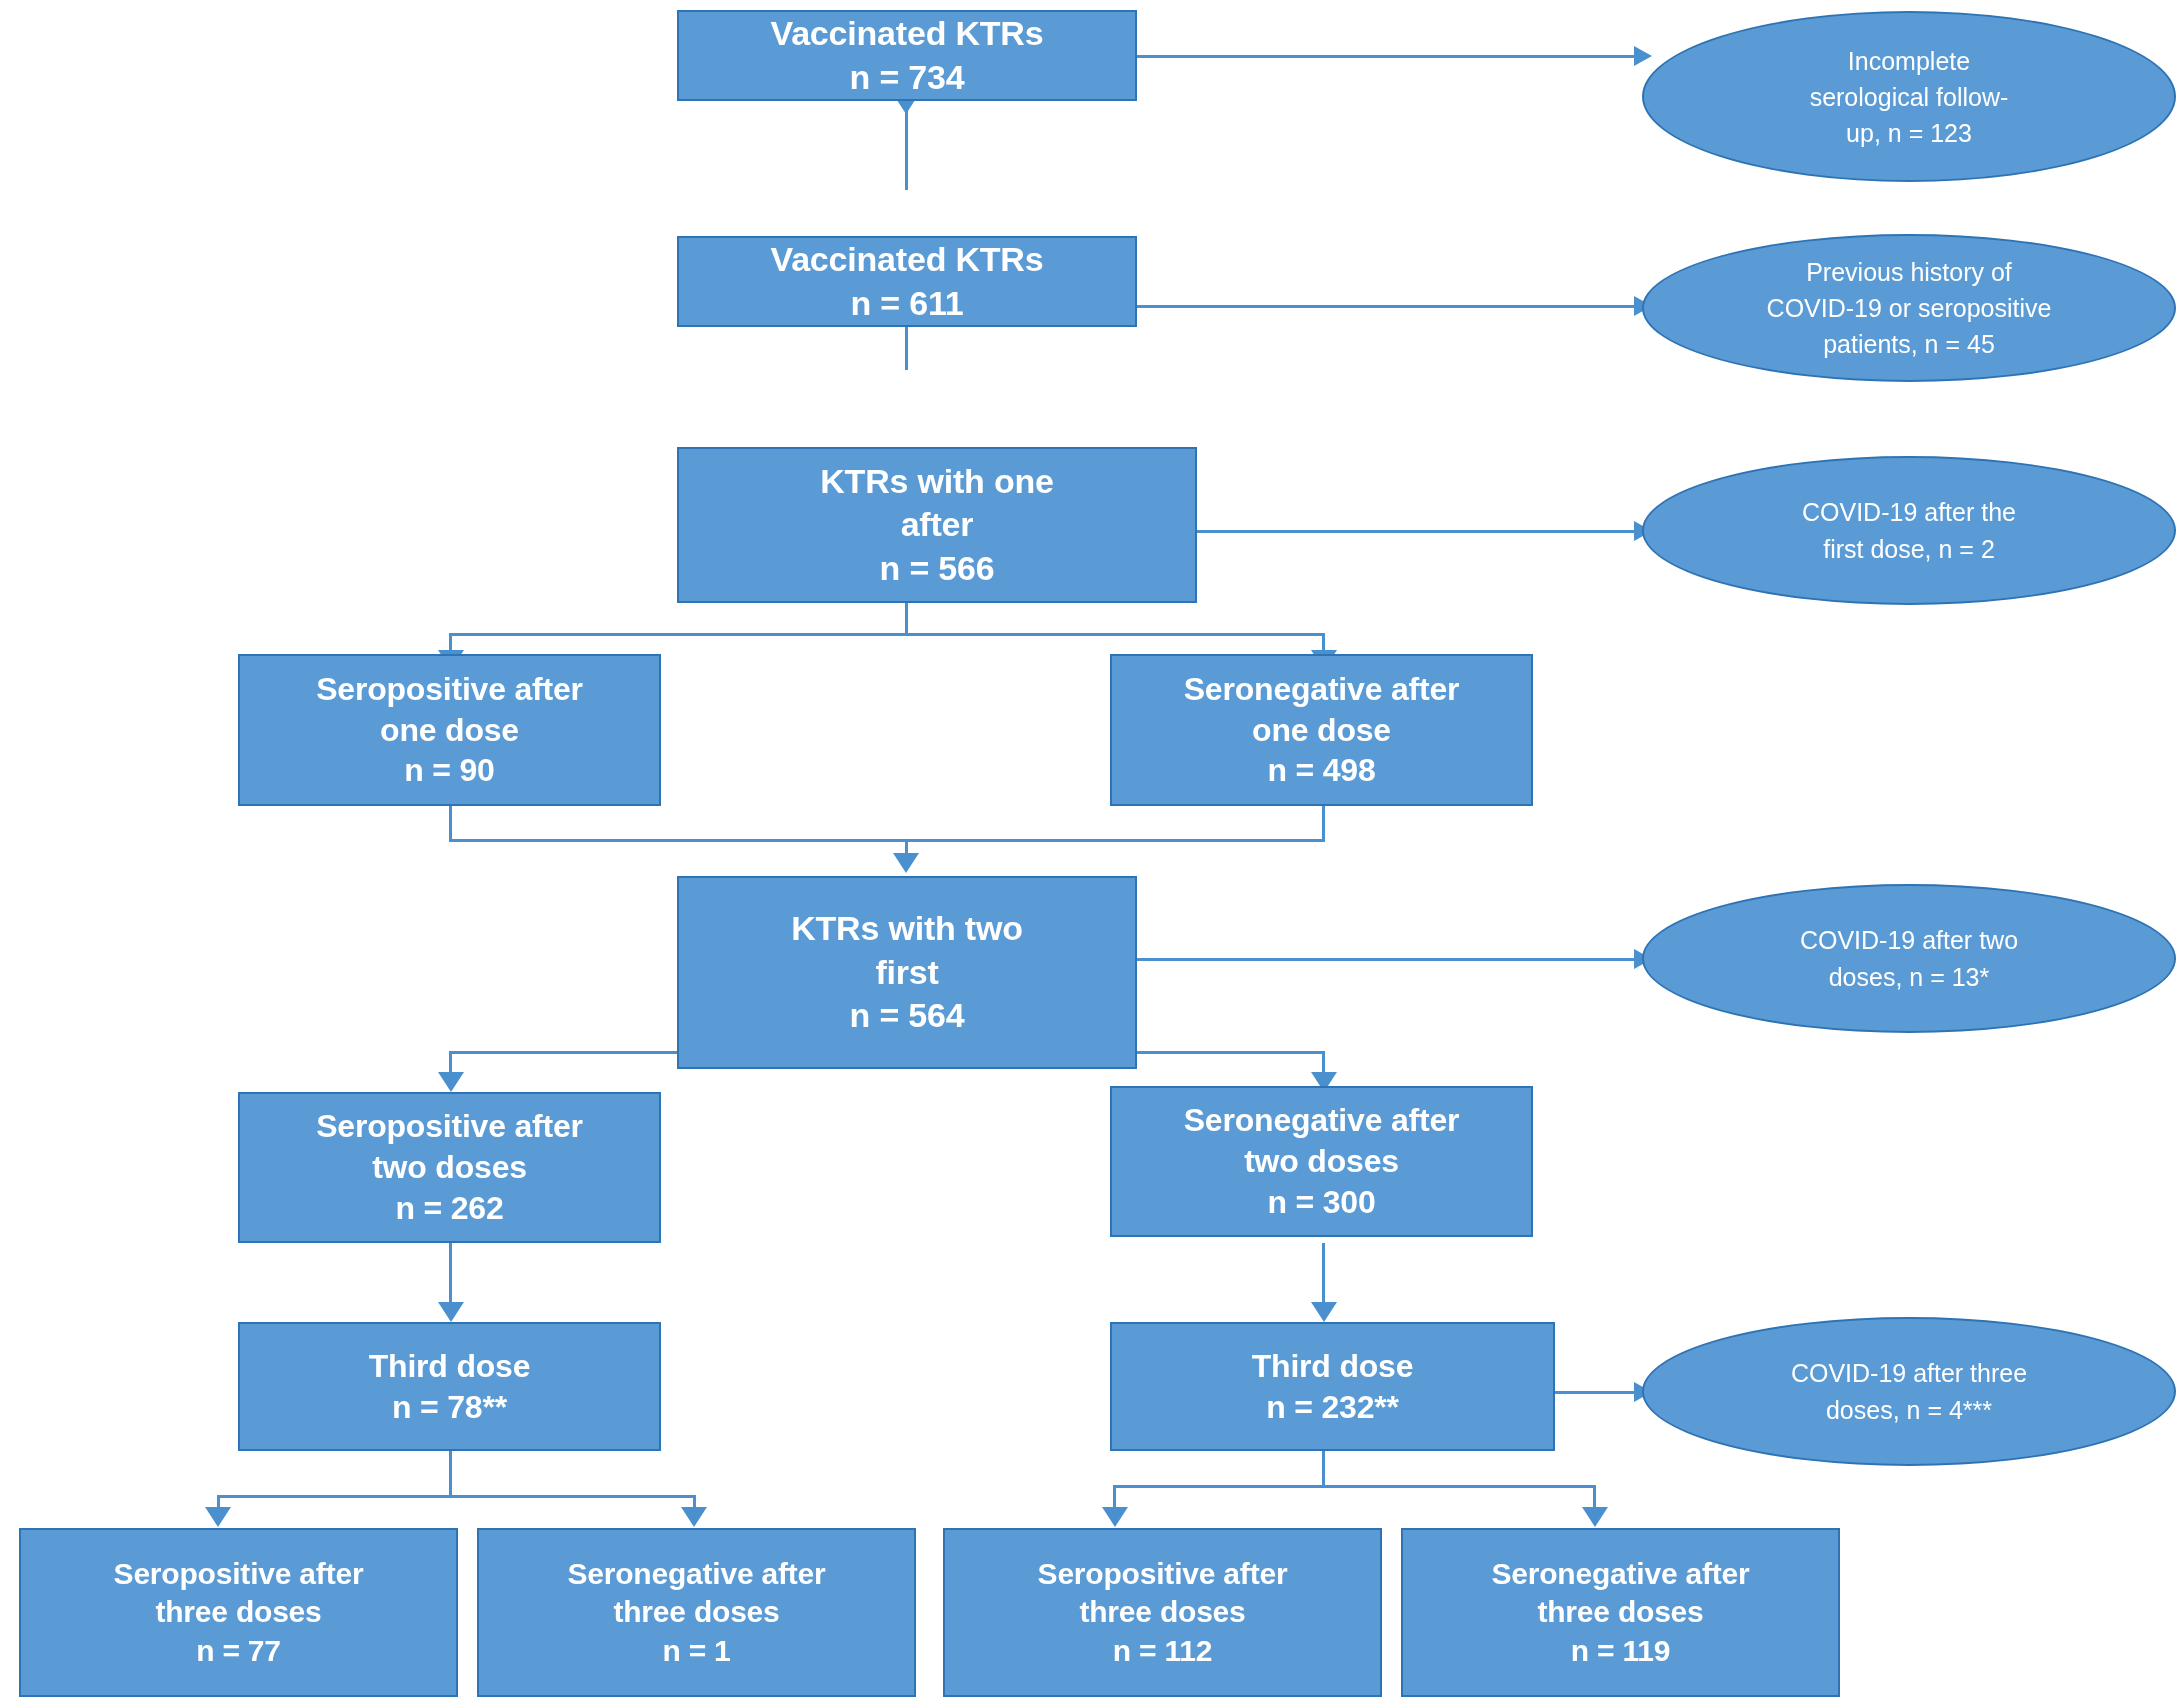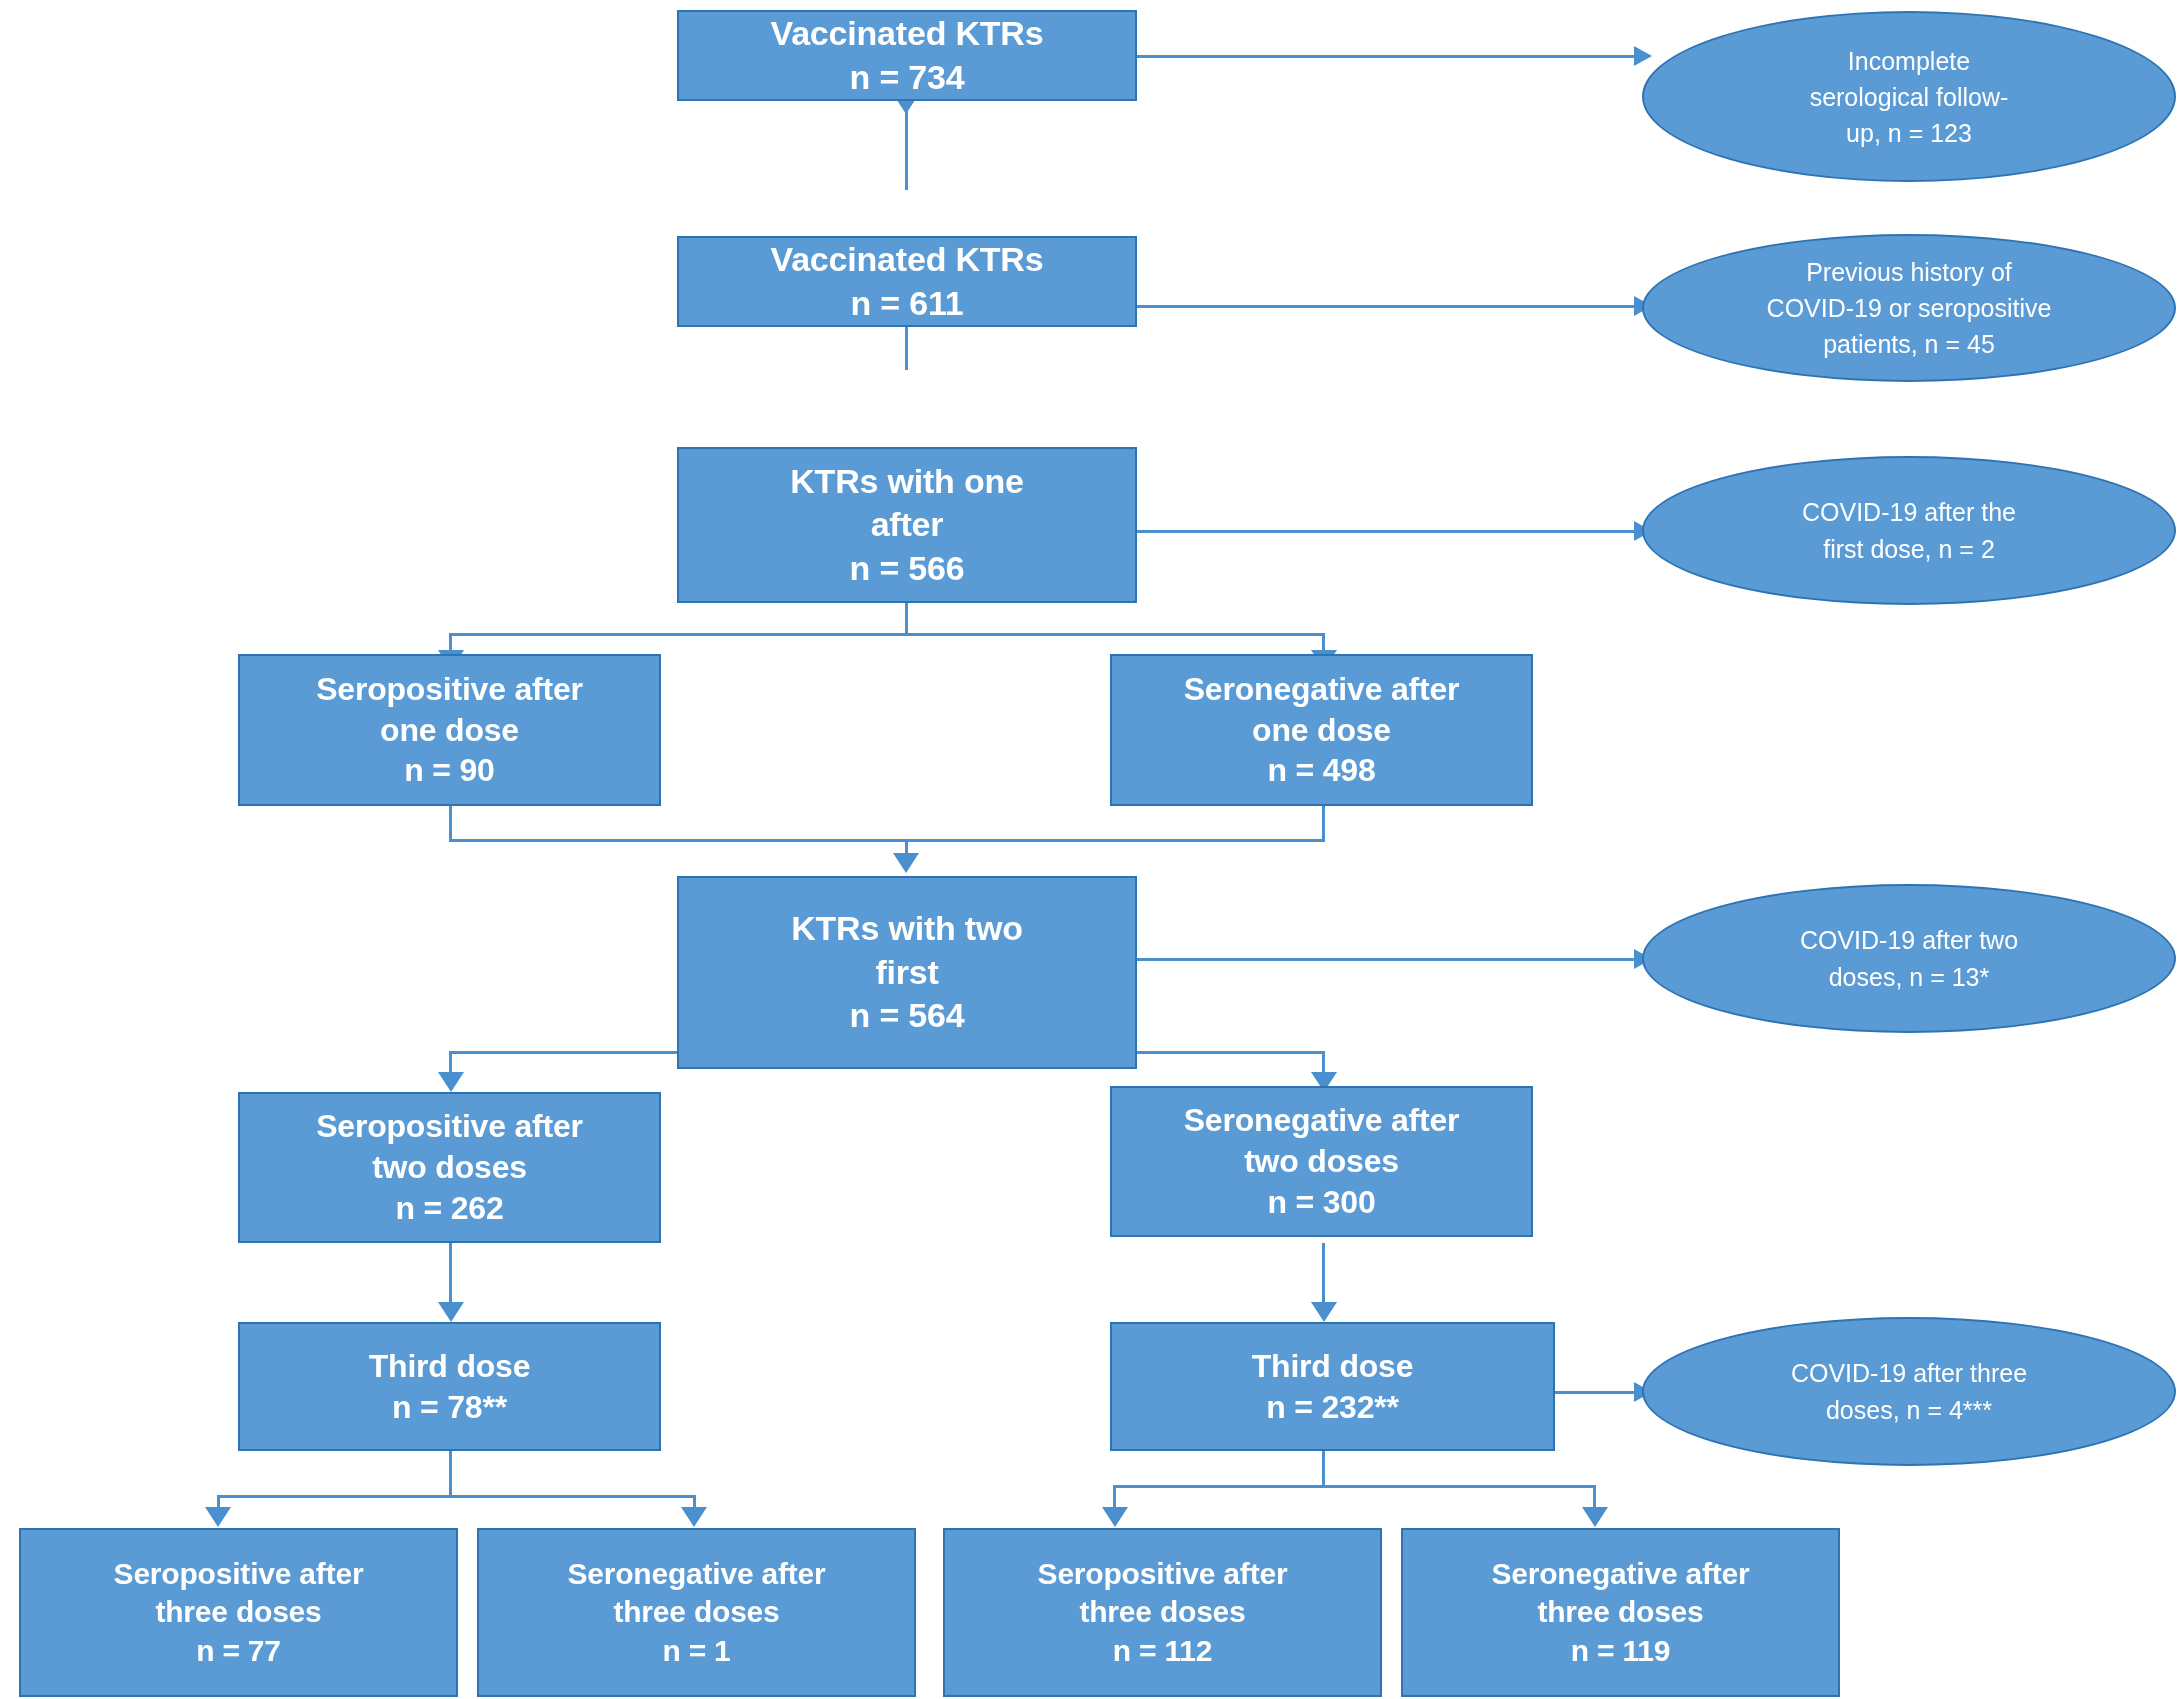--- a/index.html
+++ b/index.html
@@ -144,21 +144,21 @@
   <div class="node fs-lg" style="left:677px;top:10px;width:460px;height:91px;">
     <span class="ln">Vaccinated KTRs</span>
     <span class="ln">n = 734</span>
   </div>
 
   <div class="node fs-lg" style="left:677px;top:236px;width:460px;height:91px;">
     <span class="ln">Vaccinated KTRs</span>
     <span class="ln">n = 611</span>
   </div>
 
-  <div class="node fs-lg" style="left:677px;top:447px;width:460px;height:156px;">
+  <div class="node fs-lg" style="left:677px;top:447px;width:520px;height:156px;">
     <span class="ln">KTRs with one</span>
     <span class="ln">after</span>
     <span class="ln">n = 566</span>
   </div>
 
   <div class="node fs-md" style="left:238px;top:654px;width:423px;height:152px;">
     <span class="ln">Seropositive after</span>
     <span class="ln">one dose</span>
     <span class="ln">n = 90</span>
   </div>

